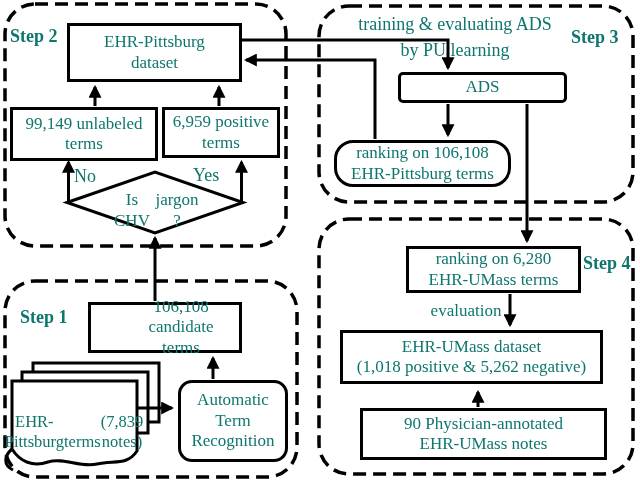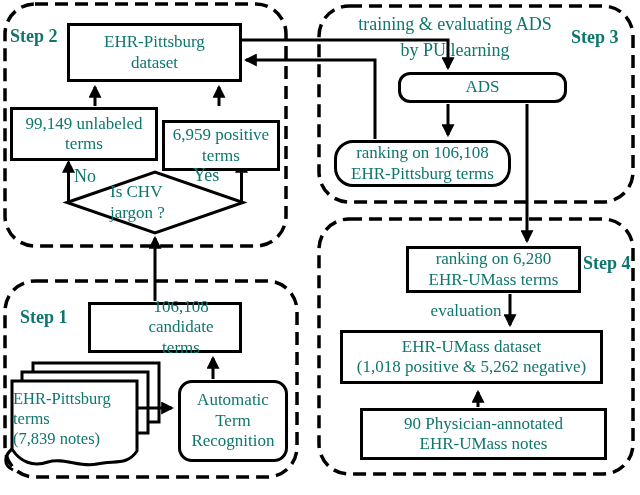--- a/index.html
+++ b/index.html
@@ -7,24 +7,24 @@
     position:relative;width:640px;height:495px;background:#fff;
     font-family:"Liberation Serif","DejaVu Serif",serif;color:#0f766e;overflow:hidden;
   }
   svg.layer{position:absolute;left:0;top:0;z-index:1;}
   .box{
     position:absolute;z-index:2;box-sizing:border-box;
     border:3px solid #000;background:#fff;
     display:flex;flex-direction:column;align-items:center;justify-content:center;
     text-align:center;font-size:17px;line-height:1.2;
   }
-  .rounded-sm{border-radius:12px;}
+  .rounded-sm{border-radius:5px;}
   .rounded-md{border-radius:14px;}
   .plain{position:absolute;z-index:2;font-size:17px;line-height:1.2;background:transparent;}
-  .centered{display:flex;flex-direction:column;align-items:flex-start;justify-content:center;text-align:center;}
+  .centered{display:flex;flex-direction:row;align-items:flex-end;justify-content:center;text-align:center;}
   .steplabel{font-weight:bold;font-size:18px;}
   .caption{font-size:18px;text-align:center;}
   .branch{font-size:18px;}
 </style>
 </head>
 <body>
 
 <div class="canvas">
 
   <svg class="layer" width="640" height="495" viewBox="0 0 640 495">
@@ -68,21 +68,21 @@
 
   <div class="plain steplabel" style="left:10px;top:26px;">Step 2</div>
   <div class="box" style="left:67px;top:23px;width:175px;height:59px;">
     <div>EHR-Pittsburg</div>
     <div>dataset</div>
   </div>
   <div class="box" style="left:10px;top:107px;width:148px;height:54px;">
     <div>99,149 unlabeled</div>
     <div>terms</div>
   </div>
-  <div class="box" style="left:162px;top:120px;width:118px;height:51px;">
+  <div class="box" style="left:162px;top:107px;width:118px;height:51px;">
     <div>6,959 positive</div>
     <div>terms</div>
   </div>
   <div class="plain branch" style="left:74px;top:166px;">No</div>
   <div class="plain branch" style="left:193px;top:165px;">Yes</div>
   <div class="plain centered" style="left:110px;top:174px;width:90px;height:57px;">
     <div>Is CHV</div>
     <div>jargon ?</div>
   </div>
 

